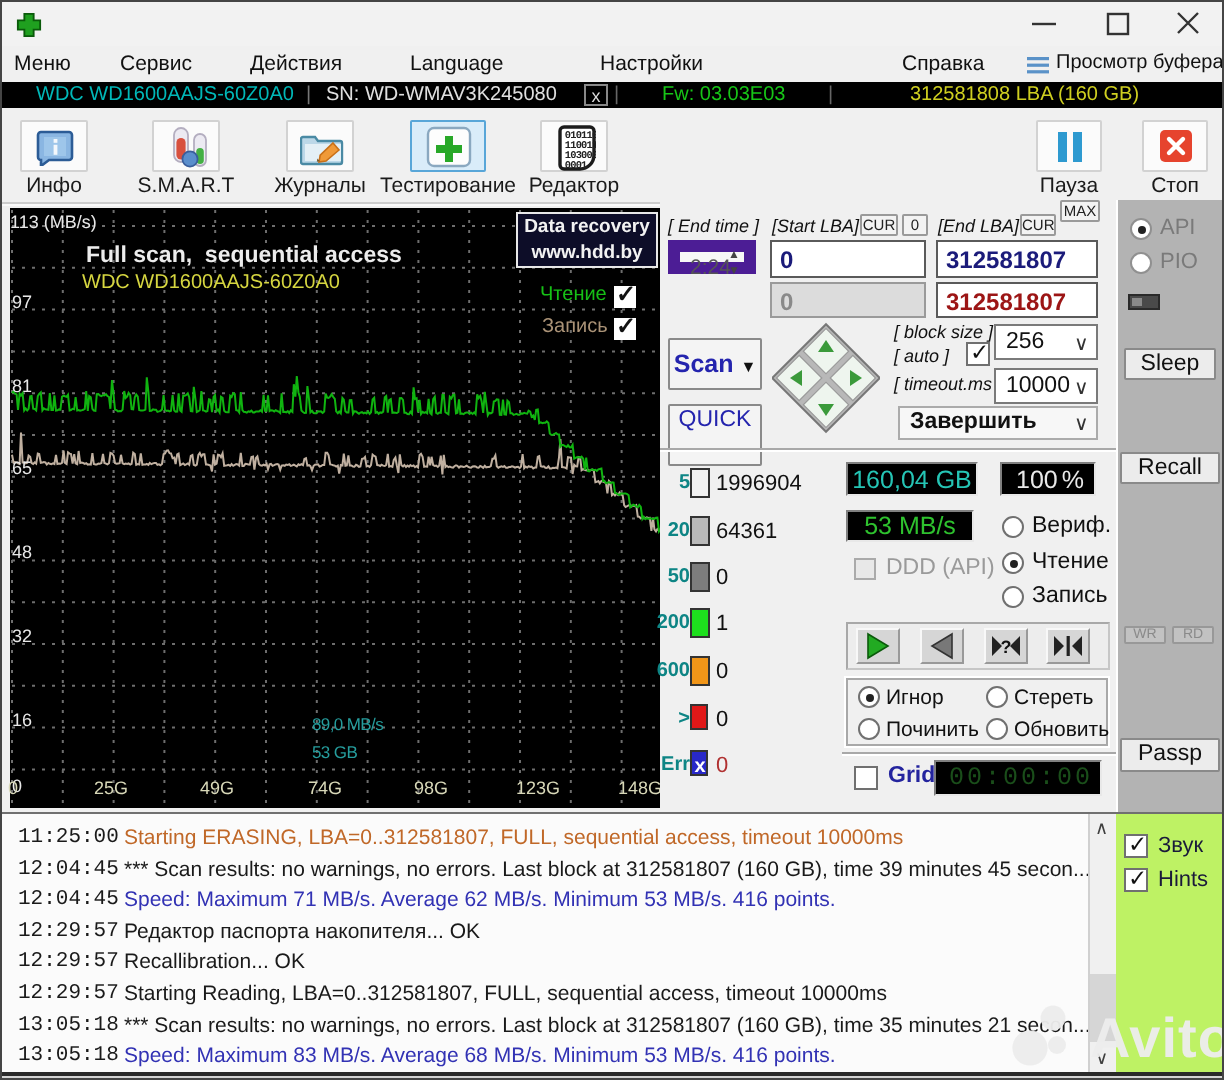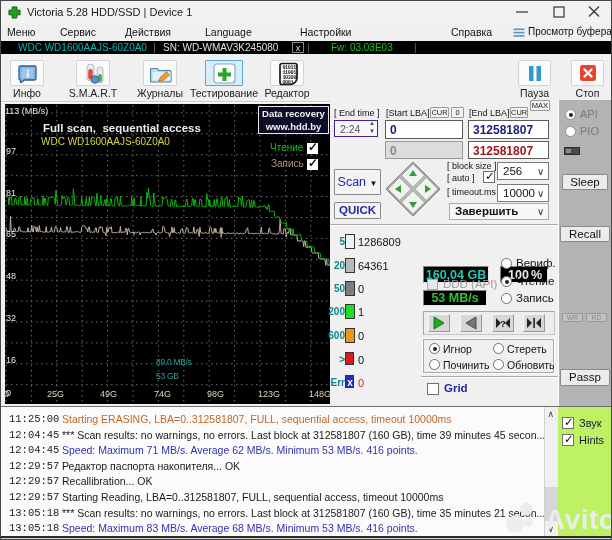--- a/index.html
+++ b/index.html
@@ -19,49 +19,48 @@
 .tbtn { position:absolute; top:6px; width:34px; height:26px; background:#fbfbfb; border:1px solid #d2d2d2; border-radius:1px; }
 .tlab { position:absolute; top:33px; font-size:10.5px; color:#1a1a1a; text-align:center; }
 
 #plot { left:1px; top:103px; width:328px; height:301px; background:#f0f0f0; }
 #plotsvg { position:absolute; left:0; top:0; }
 .ylab { position:absolute; font-size:9px; color:#e8e8e8; }
 .xlab { position:absolute; font-size:9px; color:#d8d8b8; }
 
 #panel { left:329px; top:99px; width:228px; height:306px; background:#f0f0f0; }
 #sidebar { left:557px; top:99px; width:54px; height:306px; background:#b3b3b3; border-left:1px solid #fff; }
-.plab { position:absolute; font-size:9px; color:#111; white-space:nowrap; }
+.plab { position:absolute; font-size:9px; color:#111; white-space:nowrap;font-style:italic; }
 .fld { position:absolute; background:#fff; border:1px solid #5a5a5a; font-weight:bold; font-size:12px; color:#1b1b7a; padding:2px 0 0 4px; }
 .smbtn { position:absolute; height:11px; background:#f3f3f3; border:1px solid #9a9a9a; font-size:7.5px; color:#222; text-align:center; line-height:9px; border-radius:1px; }
 .combo { position:absolute; background:#fff; border:1px solid #7a7a7a; font-size:11.5px; color:#111; padding:2px 0 0 5px; }
 .chevron { position:absolute; font-size:10px; color:#333; }
 .btn { position:absolute; background:#f4f4f4; border:1px solid #8a8a8a; text-align:center; color:#111; border-radius:1px; }
 .radio { position:absolute; width:11px; height:11px; border-radius:50%; background:#fff; border:1px solid #707070; }
 .radio.sel::after { content:""; position:absolute; left:2.5px; top:2.5px; width:4px; height:4px; border-radius:50%; background:#222; }
 .cb { position:absolute; width:11px; height:11px; background:#fff; border:1px solid #707070; }
 .cb.chk::after { content:"\2713"; position:absolute; left:1px; top:-3px; font-size:11.5px; color:#111; }
-.lcd { position:absolute; background:#000; border-top:1px solid #808080; border-left:1px solid #808080; border-right:1px solid #e8e8e8; border-bottom:1px solid #e8e8e8; font-weight:bold; text-align:center;margin-top:35px; }
+.lcd { position:absolute; background:#000; border-top:1px solid #808080; border-left:1px solid #808080; border-right:1px solid #e8e8e8; border-bottom:1px solid #e8e8e8; font-weight:normal; text-align:center; }
 .ctlab { position:absolute; font-size:10px; font-weight:bold; color:#0e8585; text-align:right; width:17px; }
 .ctval { position:absolute; font-size:11px; color:#111; }
 .blk { position:absolute; width:10px; height:15px; border:1px solid #333; }
 
 #log { left:0; top:405px; width:610px; height:130px; background:#fbfbfb; font-size:10.5px; border-top:1px solid #707070; }
 .lrow { position:absolute; white-space:nowrap; }
 .lts { position:absolute; left:8px; color:#1a1a1a;font-family:Liberation Mono, monospace; }
 .lmsg { position:absolute; left:61px; }
 #bottomstrip { left:0; top:535px; width:610px; height:5px; background:#d4d4d4; border-top:2px solid #2a2a2a; }
 #wm { pointer-events:none; }
 </style></head>
 <body>
 
 <div class="abs" id="titlebar">
  <svg class="abs" style="left:7px;top:5px" width="13" height="13" viewBox="0 0 14 14">
   <path d="M4.5 1 h5 v3.5 H13 v5 H9.5 V13 h-5 V9.5 H1 v-5 h3.5 Z" fill="#1fa01f" stroke="#0a5a0a" stroke-width="1"></path>
  </svg>
- <div class="abs" id="title-txt">Victoria 5.28 HDD/SSD | Device 1</div>
  <svg class="abs" style="left:503px;top:0" width="108" height="22" viewBox="0 0 108 22">
   <line x1="12" y1="11" x2="24" y2="11" stroke="#333" stroke-width="1.2"></line>
   <rect x="50" y="6" width="10" height="10" fill="none" stroke="#333" stroke-width="1.2"></rect>
   <path d="M85 5.5 L95 15.5 M95 5.5 L85 15.5" stroke="#333" stroke-width="1.2"></path>
  </svg>
 </div>
 
 <div class="abs" id="menubar">
  <span class="mi" style="left:6px">Меню</span>
  <span class="mi" style="left:59px">Сервис</span>
@@ -78,20 +77,21 @@
 </div>
 
 <div class="abs" id="drivebar">
  <span class="db" style="left:17px;color:#00b8b8">WDC WD1600AAJS-60Z0A0</span>
  <span class="db" style="left:152px;color:#777">|</span>
  <span class="db" style="left:162px;color:#e0e0e0">SN: WD-WMAV3K245080</span>
  <span class="db" style="left:291px;width:12px;height:11px;top:1px;border:1px solid #888;color:#ddd;text-align:center;line-height:10px;font-size:9px">x</span>
  <span class="db" style="left:306px;color:#666">|</span>
  <span class="db" style="left:330px;color:#17c517">Fw: 03.03E03</span>
  <span class="db" style="left:413px;color:#666">|</span>
+ <span class="db" style="left:454px;color:#cfcf20">312581808 LBA (160 GB)</span>
 </div>
 
 <div class="abs" id="toolbar">
  <div class="tbtn" style="left:9px">
       <svg style="position:absolute;left:7px;top:4px" width="19" height="18" viewBox="0 0 19 18">
 <path d="M2.5 1 h14 a1.5 1.5 0 0 1 1.5 1.5 v11 a1.5 1.5 0 0 1 -1.5 1.5 h-10 l-4 3 v-3 h-0 a1.5 1.5 0 0 1 -1.5 -1.5 v-11 a1.5 1.5 0 0 1 1.5 -1.5 z" fill="#8ab6e2" stroke="#2c5c96" stroke-width="1.3"></path>
 <rect x="4" y="3.5" width="11" height="9.5" fill="#9ec6ea"></rect>
 <rect x="8.8" y="4.5" width="1.9" height="1.9" fill="#f4f8fc"></rect>
 <rect x="8.8" y="7.4" width="1.9" height="5" fill="#f4f8fc"></rect>
 </svg>
@@ -217,33 +217,33 @@
 <div class="abs" id="panel">
 
  <div class="plab" style="left:4px;top:8px">[ End time ]</div>
  <div class="plab" style="left:56px;top:8px">[Start LBA]</div>
  <div class="smbtn" style="left:100px;top:7px;width:19px">CUR</div>
  <div class="smbtn" style="left:121px;top:7px;width:13px">0</div>
  <div class="plab" style="left:139px;top:8px">[End LBA]</div>
  <div class="smbtn" style="left:180px;top:7px;width:18px">CUR</div>
  <div class="smbtn" style="left:200px;top:0;width:20px">MAX</div>
 
- <div class="abs" style="left:4px;top:20px;width:44px;height:17px;background:#f7f7f7;border:1px solid #4c1d95">
+ <div class="abs" style="left:4px;top:20px;width:44px;height:17px;background:#f7f7f7;border:6px solid #4c1d95">
    <span style="position:absolute;left:5px;top:2px;font-size:10.5px;color:#555">2:24</span>
    <span style="position:absolute;right:2px;top:-1px;font-size:6px;color:#444">▲</span>
    <span style="position:absolute;right:2px;top:7px;font-size:6px;color:#444">▼</span>
  </div>
 
  <div class="fld" style="left:55px;top:20px;width:78px;height:19px">0</div>
  <div class="fld" style="left:138px;top:20px;width:81px;height:19px">312581807</div>
  <div class="fld" style="left:55px;top:41px;width:78px;height:18px;background:#dcdcdc;border-color:#9a9a9a;color:#8a8a8a">0</div>
  <div class="fld" style="left:138px;top:41px;width:81px;height:18px;color:#9c1515">312581807</div>
 
- <div class="btn" style="left:4px;top:69px;width:47px;height:26px;font-weight:normal;font-size:12.5px;color:#2424ae;line-height:24px">Scan <span style="color:#111;font-size:8px">▼</span></div>
- <div class="btn" style="left:4px;top:102px;width:47px;height:17px;font-weight:bold;font-size:11.5px;color:#2424ae;line-height:15px">QUICK</div>
+ <div class="btn" style="left:4px;top:69px;width:47px;height:26px;font-weight:bold;font-size:12.5px;color:#2424ae;line-height:24px">Scan <span style="color:#111;font-size:8px">▼</span></div>
+ <div class="btn" style="left:4px;top:102px;width:47px;height:31px;font-weight:normal;font-size:11.5px;color:#2424ae;line-height:15px">QUICK</div>
 
  <svg class="abs" style="left:56px;top:61px" width="54" height="56" viewBox="0 0 54 56">
   <g transform="translate(27,28) rotate(45)">
    <rect x="-19" y="-19" width="38" height="38" fill="#b8b8b8" stroke="#777" stroke-width="1"></rect>
    <rect x="-17.5" y="-17.5" width="16" height="16" fill="#eef5ee" stroke="#999" stroke-width="0.6"></rect>
    <rect x="1.5" y="-17.5" width="16" height="16" fill="#eef5ee" stroke="#999" stroke-width="0.6"></rect>
    <rect x="-17.5" y="1.5" width="16" height="16" fill="#eef5ee" stroke="#999" stroke-width="0.6"></rect>
    <rect x="1.5" y="1.5" width="16" height="16" fill="#eef5ee" stroke="#999" stroke-width="0.6"></rect>
   </g>
   <path d="M27 9 l4 6 h-8 z" fill="#3a9a3a"></path>
@@ -261,21 +261,21 @@
  <div class="combo" style="left:167px;top:84px;width:52px;height:18px">10000</div>
  <div class="chevron" style="left:207px;top:88px">∨</div>
 
  <div class="combo" style="left:119px;top:103px;width:100px;height:17px;background:#f7f7f7;border-color:#ababab;font-weight:bold;padding-top:1px">Завершить</div>
  <div class="chevron" style="left:207px;top:106px">∨</div>
 
  <div class="abs" style="left:0;top:124px;width:228px;height:2px;border-top:1px solid #a8a8a8;border-bottom:1px solid #fff"></div>
 
  <div class="ctlab" style="left:-2px;top:136px">5</div>
     <div class="blk" style="left:15px;top:134px;width:10px;height:15px;background:#f2f2f2"></div>
-    <div class="ctval" style="left:28px;top:136px;color:#111">1286809</div>
+    <div class="ctval" style="left:28px;top:136px;color:#111">1996904</div>
     <div class="ctlab" style="left:-2px;top:160px">20</div>
     <div class="blk" style="left:15px;top:158px;width:10px;height:15px;background:#b9b9b9"></div>
     <div class="ctval" style="left:28px;top:160px;color:#111">64361</div>
     <div class="ctlab" style="left:-2px;top:183px">50</div>
     <div class="blk" style="left:15px;top:181px;width:10px;height:15px;background:#7d7d7d"></div>
     <div class="ctval" style="left:28px;top:183px;color:#111">0</div>
     <div class="ctlab" style="left:-2px;top:206px">200</div>
     <div class="blk" style="left:15px;top:204px;width:10px;height:15px;background:#1ee01e"></div>
     <div class="ctval" style="left:28px;top:206px;color:#111">1</div>
     <div class="ctlab" style="left:-2px;top:230px">600</div>

